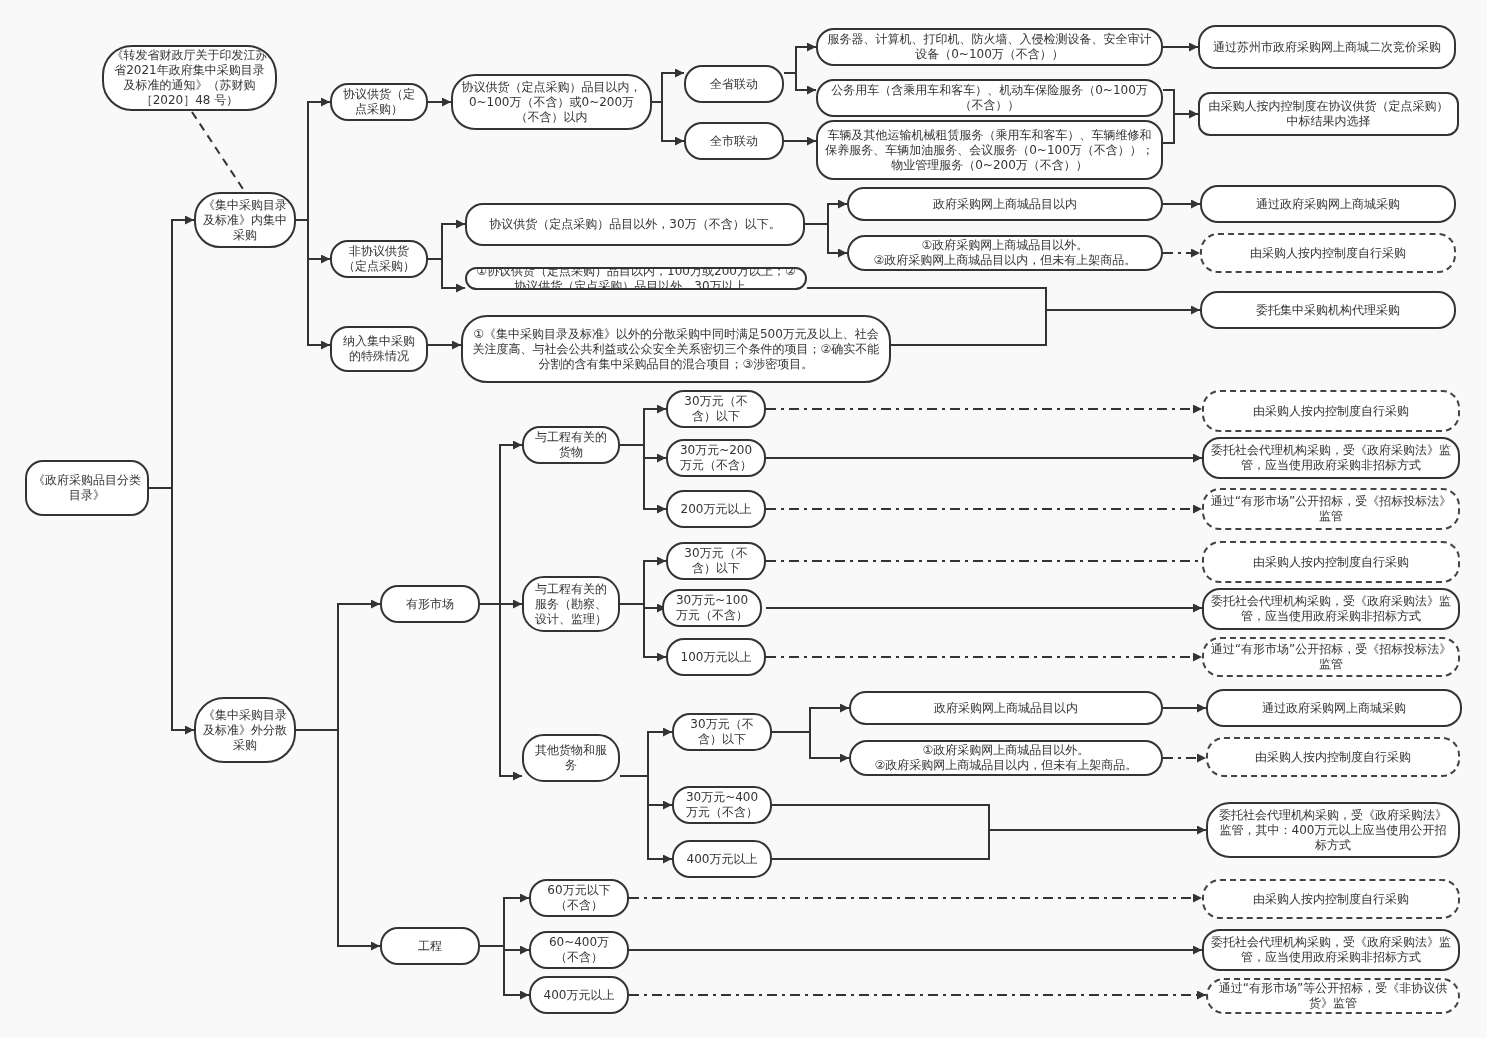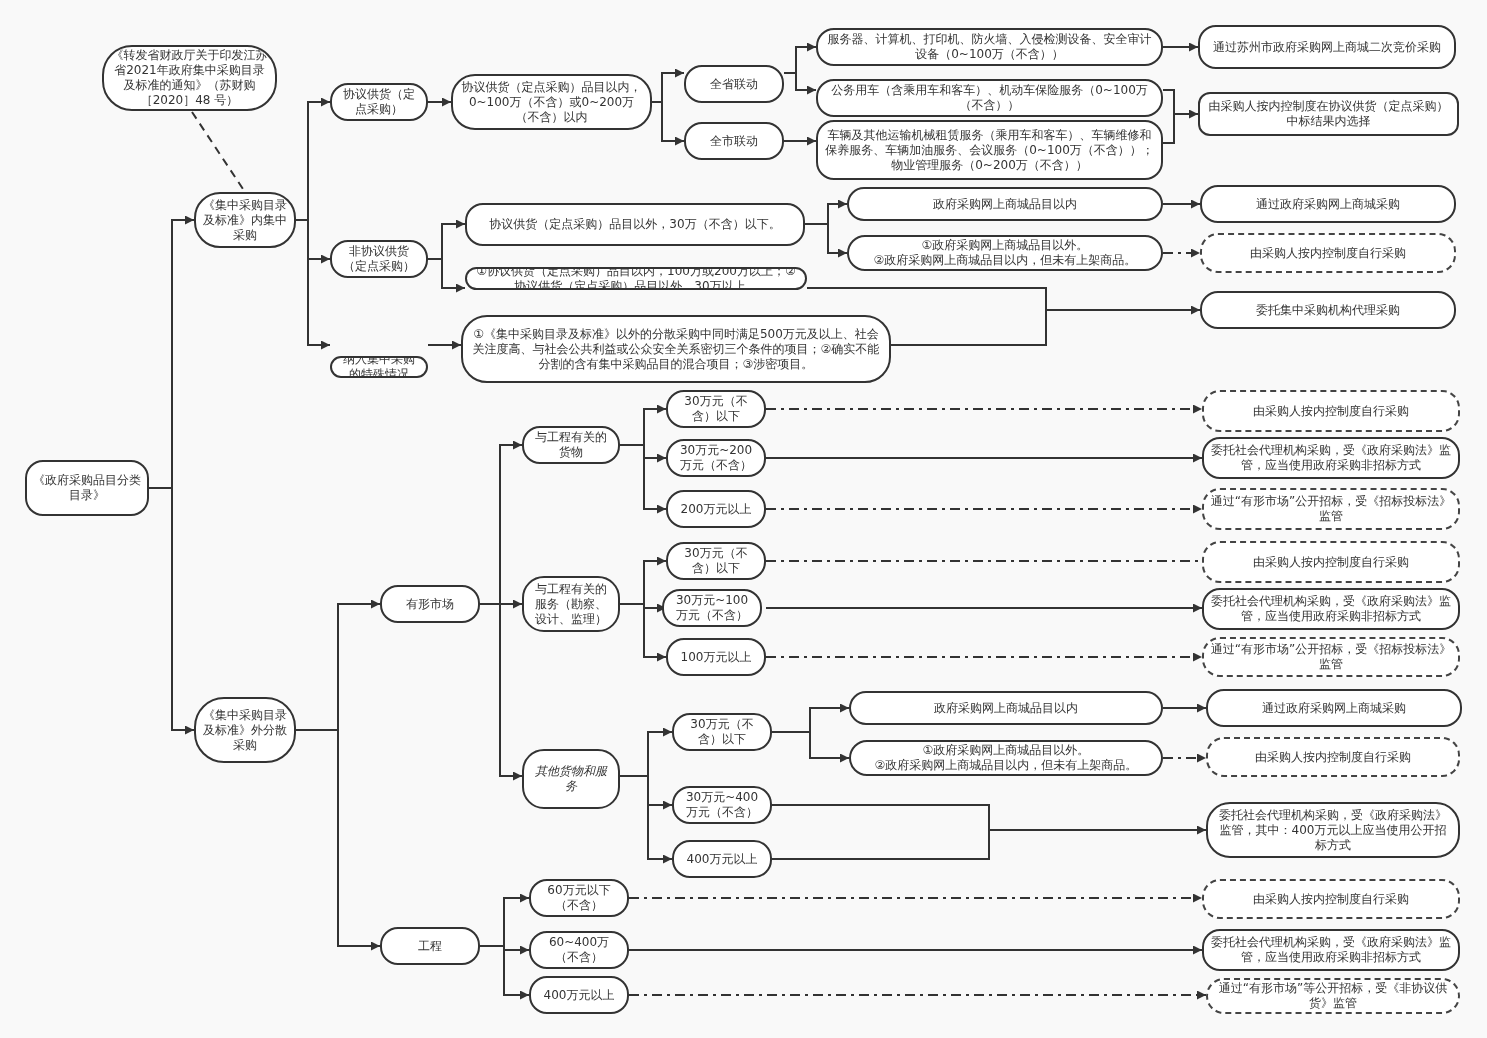--- a/index.html
+++ b/index.html
@@ -83,21 +83,21 @@
 </svg>
 
 <div class="node" style="left:25px;top:460px;width:124px;height:56px;">《政府采购品目分类目录》</div>
 <div class="node" style="left:102px;top:45px;width:175px;height:66px;border-radius:30px;">《转发省财政厅关于印发江苏省2021年政府集中采购目录及标准的通知》（苏财购［2020］48 号）</div>
 
 <div class="node" style="left:194px;top:192px;width:102px;height:56px;border-radius:26px;">《集中采购目录及标准》内集中采购</div>
 <div class="node" style="left:194px;top:697px;width:102px;height:66px;border-radius:30px;">《集中采购目录及标准》外分散采购</div>
 
 <div class="node" style="left:330px;top:83px;width:98px;height:38px;">协议供货（定点采购）</div>
 <div class="node" style="left:330px;top:240px;width:98px;height:38px;">非协议供货（定点采购）</div>
-<div class="node" style="left:330px;top:326px;width:98px;height:22px;margin-top:30px;">纳入集中采购的特殊情况</div>
+<div class="node" style="left:330px;top:326px;width:98px;height:46px;">纳入集中采购的特殊情况</div>
 
 <div class="node" style="left:451px;top:74px;width:201px;height:56px;border-radius:24px;">协议供货（定点采购）品目以内，0~100万（不含）或0~200万（不含）以内</div>
 <div class="node" style="left:684px;top:65px;width:100px;height:38px;">全省联动</div>
 <div class="node" style="left:684px;top:122px;width:100px;height:38px;">全市联动</div>
 
 <div class="node" style="left:816px;top:28px;width:347px;height:38px;">服务器、计算机、打印机、防火墙、入侵检测设备、安全审计设备（0~100万（不含））</div>
 <div class="node" style="left:816px;top:71px;width:347px;height:38px;margin-top:8px;">公务用车（含乘用车和客车）、机动车保险服务（0~100万（不含））</div>
 <div class="node" style="left:816px;top:120px;width:347px;height:60px;">车辆及其他运输机械租赁服务（乘用车和客车）、车辆维修和保养服务、车辆加油服务、会议服务（0~100万（不含））；物业管理服务（0~200万（不含））</div>
 
 <div class="node" style="left:1198px;top:25px;width:258px;height:44px;">通过苏州市政府采购网上商城二次竞价采购</div>
@@ -112,21 +112,21 @@
 ②政府采购网上商城品目以内，但未有上架商品。</div>
 <div class="node" style="left:1200px;top:185px;width:256px;height:38px;">通过政府采购网上商城采购</div>
 <div class="node dash" style="left:1200px;top:233px;width:256px;height:40px;">由采购人按内控制度自行采购</div>
 <div class="node" style="left:1200px;top:291px;width:256px;height:38px;">委托集中采购机构代理采购</div>
 
 <div class="node" style="left:380px;top:585px;width:100px;height:38px;">有形市场</div>
 <div class="node" style="left:380px;top:927px;width:100px;height:38px;">工程</div>
 
 <div class="node" style="left:522px;top:426px;width:98px;height:38px;">与工程有关的货物</div>
 <div class="node" style="left:522px;top:576px;width:98px;height:56px;border-radius:22px;">与工程有关的服务（勘察、设计、监理）</div>
-<div class="node" style="left:522px;top:749px;width:98px;height:60px;border-radius:22px;font-style:italic;">其他货物和服务</div>
+<div class="node" style="left:522px;top:734px;width:98px;height:48px;border-radius:22px;">其他货物和服务</div>
 
 <div class="node" style="left:666px;top:390px;width:100px;height:38px;">30万元（不含）以下</div>
 <div class="node" style="left:666px;top:439px;width:100px;height:38px;">30万元~200万元（不含）</div>
 <div class="node" style="left:666px;top:490px;width:100px;height:38px;">200万元以上</div>
 <div class="node" style="left:666px;top:542px;width:100px;height:38px;">30万元（不含）以下</div>
 <div class="node" style="left:662px;top:589px;width:100px;height:38px;">30万元~100万元（不含）</div>
 <div class="node" style="left:666px;top:638px;width:100px;height:38px;">100万元以上</div>
 
 <div class="node dash" style="left:1202px;top:390px;width:258px;height:42px;">由采购人按内控制度自行采购</div>
 <div class="node" style="left:1202px;top:437px;width:258px;height:42px;">委托社会代理机构采购，受《政府采购法》监管，应当使用政府采购非招标方式</div>

